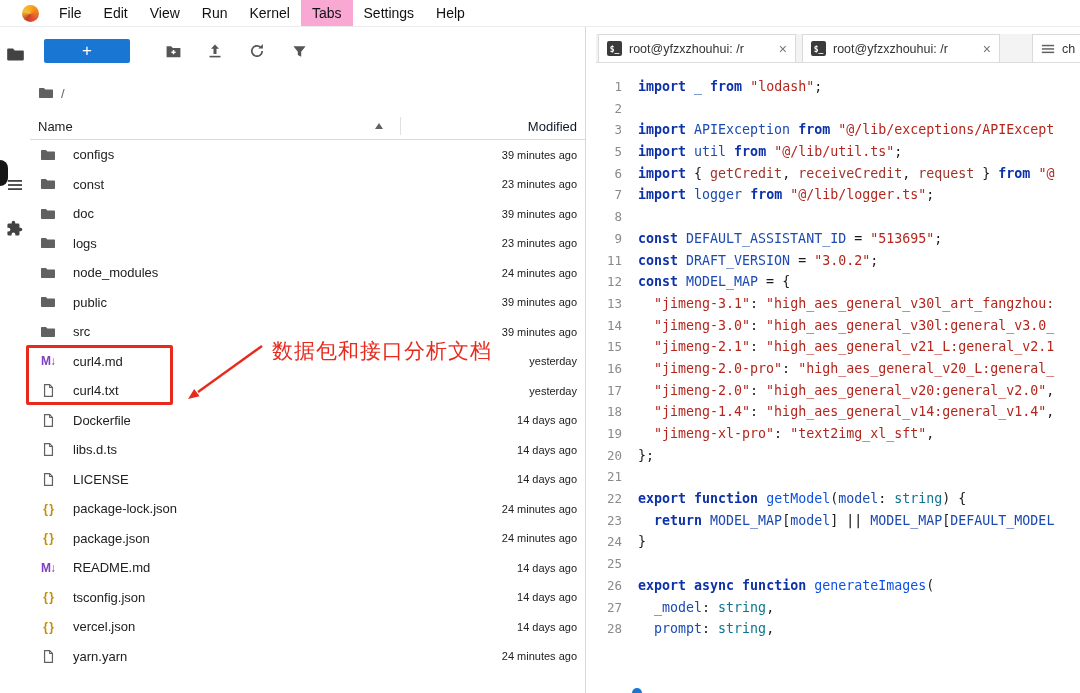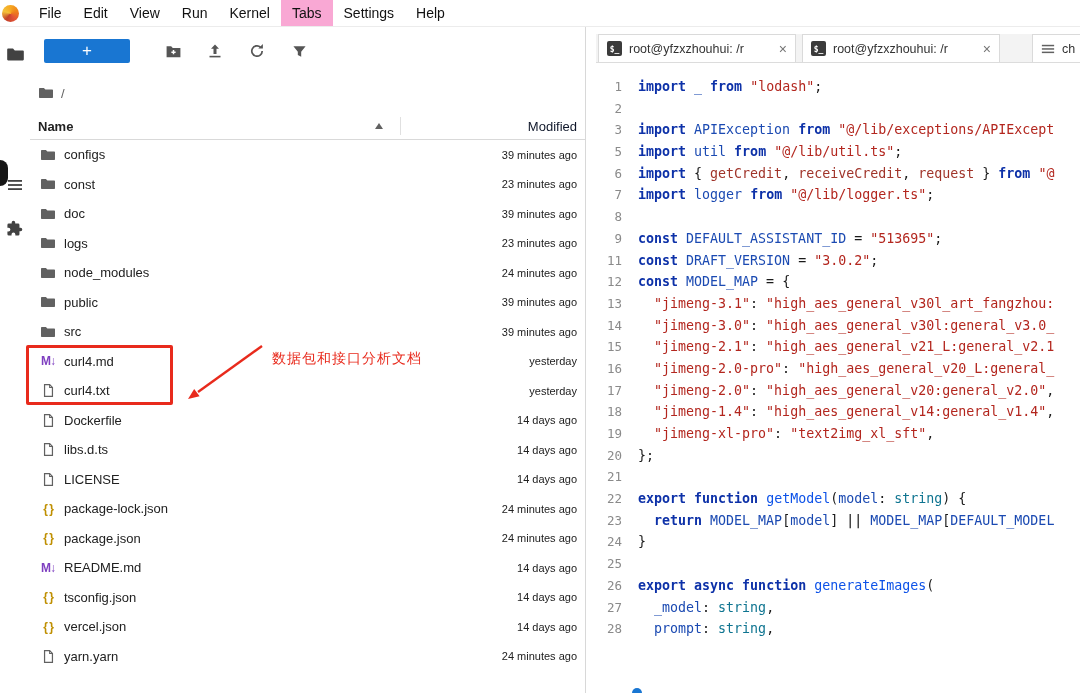--- a/index.html
+++ b/index.html
@@ -1,50 +1,50 @@
 <!DOCTYPE html>
 <html style="--accent: #1976d2; --annotation: #e82a1c; --kw: #0d31a8; --name: #1b4ab2; --func: #0d52e8; --str: #b3261e; --member: #a0342a; --type: #0e7490; --op: #444444;"><head>
 <meta charset="utf-8">
 <style>
   *{margin:0;padding:0;box-sizing:border-box}
   html,body{width:1080px;height:693px;overflow:hidden;background:#fff}
   .app{position:relative;width:1080px;height:693px;font-family:"Liberation Sans",sans-serif;color:#212121;background:#fff;overflow:hidden}
 
   
-  .menubar{position:absolute;top:0;left:0;right:0;height:27px;background:#fff;border-bottom:1px solid #ececec;display:flex;align-items:center;padding-left:0;z-index:3}
+  .menubar{position:absolute;top:0;left:0;right:0;height:27px;background:#fff;border-bottom:1px solid #ececec;display:flex;align-items:center;padding-left:20px;z-index:3}
   .logo{width:17px;height:17px;border-radius:50%;background:conic-gradient(#f6a821,#ef7f1a,#e35336,#c2402a,#f3c13a,#f6a821);margin:0 9px 0 2px;flex:none}
   .menu-items{display:flex;align-items:stretch;height:100%}
   .menu-item{font-size:14px;padding:0 11px;display:flex;align-items:center;color:#111;cursor:default}
   .menu-item.active{background:#f9a8d4}
 
   .body{position:absolute;top:27px;left:0;right:0;bottom:0}
 
   
   .activitybar{position:absolute;left:0;top:0;width:30px;bottom:0;background:#fff}
   .ab-icon{position:absolute;color:#424242;line-height:0}
   .edge-dot{position:absolute;left:0;top:133px;width:8px;height:26px;background:#161616;border-radius:0 11px 11px 0}
 
   
   .filepanel{position:absolute;left:30px;top:0;width:556px;bottom:0;background:#fff;border-right:1px solid #d8d8d8;display:flex;flex-direction:column}
   .fb-toolbar{flex:none;height:42px;display:flex;align-items:center;padding:6px 8px 0 14px;gap:0}
   .new-btn{width:86px;height:24px;background:var(--accent);color:#fff;border:none;border-radius:2px;font-size:17px;line-height:22px;font-weight:400;cursor:pointer;margin-right:22px}
   .tb-ic{display:inline-flex;width:42px;justify-content:center;align-items:center;line-height:0;cursor:pointer}
   .fb-crumb{flex:none;height:28px;margin-top:10px;display:flex;align-items:center;padding-left:8px;gap:7px}
   .crumb-sep{font-size:13px;color:#616161}
   .fb-header{flex:none;height:27px;margin-top:6px;position:relative;border-bottom:1px solid #d9d9d9;display:flex;align-items:center}
-  .h-name{font-size:13px;font-weight:700;margin-left:8px}
+  .h-name{font-size:13px;font-weight:400;margin-left:8px}
   .sort-caret{position:absolute;left:345px;top:10px;width:0;height:0;border-left:4px solid transparent;border-right:4px solid transparent;border-bottom:6px solid #616161}
   .h-div{position:absolute;left:370px;top:4px;bottom:4px;width:1px;background:#e0e0e0}
   .h-mod{position:absolute;right:8px;font-size:13px;color:#0f172a}
   .fb-rows{flex:1;overflow:hidden}
   .frow{height:29.5px;display:flex;align-items:center;padding:0 8px;cursor:pointer}
   .fic{width:20px;display:inline-flex;justify-content:center;line-height:0;flex:none}
   .md-glyph{color:#7e3fc0;font-weight:700;font-size:12px;letter-spacing:-1px;line-height:14px;font-family:"Liberation Sans",sans-serif}
   .json-glyph{color:#bf8f00;font-weight:700;font-size:12px;letter-spacing:-1px;line-height:14px}
-  .fname{margin-left:6px;font-size:13px;color:#212121;white-space:nowrap}
+  .fname{margin-left:15px;font-size:13px;color:#212121;white-space:nowrap}
   .fmod{margin-left:auto;font-size:11px;color:#212121;white-space:nowrap}
 
   
   .rightpanel{position:absolute;left:596px;top:0;right:0;bottom:0;background:#fff;display:flex;flex-direction:column;overflow:hidden}
   .tabbar{flex:none;margin-top:7px;height:29px;background:#f3f3f3;border-bottom:1px solid #dcdcdc;display:flex;align-items:stretch;padding-left:2px;gap:6px}
   .dtab{width:198px;flex:none;background:#fff;border:1px solid #dadada;border-bottom:none;display:flex;align-items:center;padding:0 8px;gap:7px;font-size:12.5px;color:#333;cursor:pointer;overflow:hidden}
   .dtab.cut{width:100px;margin-left:26px}
   .term-ic{width:15px;height:15px;background:#3b3b3b;color:#fff;border-radius:2px;display:inline-flex;align-items:flex-end;justify-content:center;font:700 8px/13px "DejaVu Sans Mono",monospace;flex:none}
   .lines-ic{display:inline-flex;line-height:0;flex:none}
   .tab-label{white-space:nowrap;overflow:hidden;flex:1}
@@ -62,21 +62,21 @@
   .tk-o{color:var(--op);font-weight:700}
   .tk-p{color:#1a1a1a}
   .blue-dot{position:absolute;left:36px;bottom:-5px;width:10px;height:10px;border-radius:50%;background:var(--accent)}
 
   
   .overlay{position:absolute;inset:0;pointer-events:none;z-index:6}
   .ann-box{position:absolute;left:26px;top:345px;width:147px;height:60px;border:3px solid var(--annotation);border-radius:2px}
   .ann-arrow{position:absolute;left:182px;top:337px}
   .ann-arrow line{stroke:var(--annotation);stroke-width:2.4}
   .ann-arrow polygon{fill:var(--annotation)}
-  .ann-label{position:absolute;left:272px;top:350px;font-size:14px;letter-spacing:1px;color:var(--annotation);white-space:nowrap}
+  .ann-label{position:absolute;left:272px;top:337px;font-size:21px;letter-spacing:1px;color:var(--annotation);white-space:nowrap}
 </style>
 </head>
 <body>
 
 <div class="app">
 
   <div class="menubar">
     <div class="logo"></div>
     <div class="menu-items" id="menu-items">
         <div class="menu-item">File</div>

